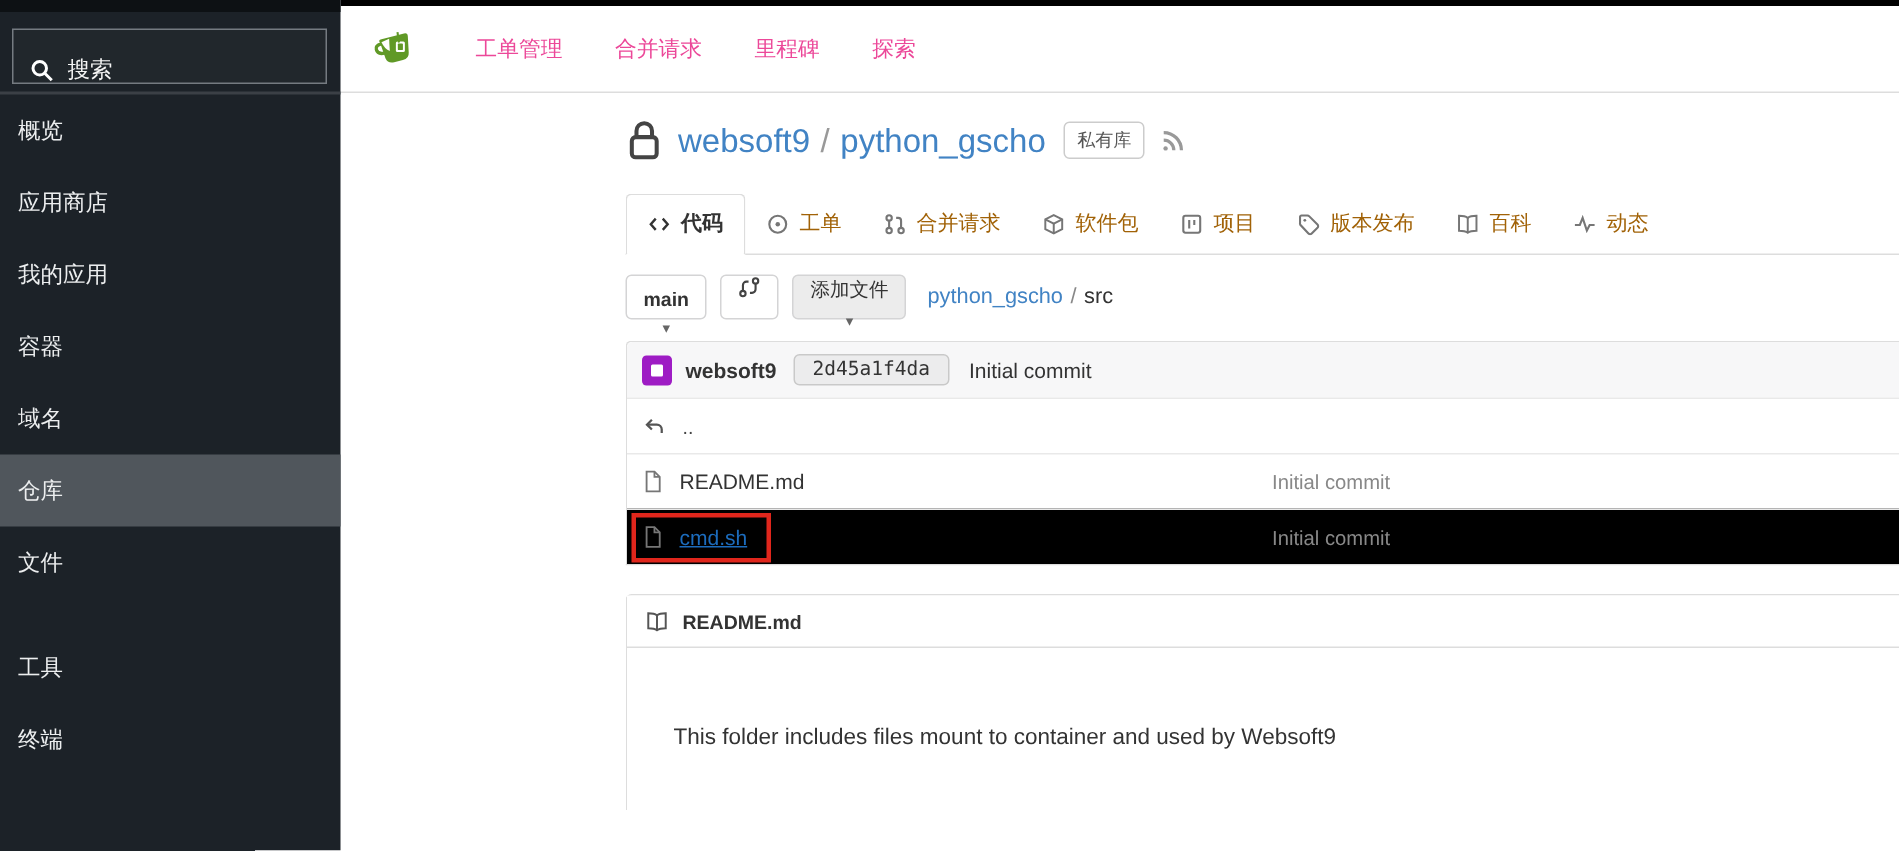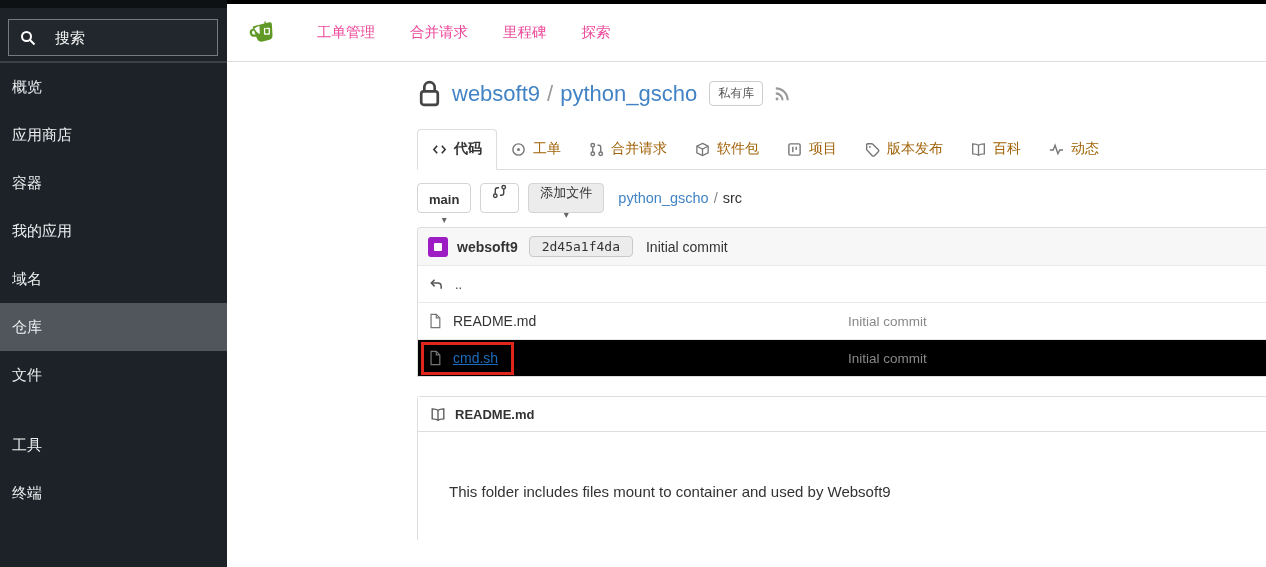--- a/index.html
+++ b/index.html
@@ -4,21 +4,21 @@
 <style>
   * { margin:0; padding:0; box-sizing:border-box; }
   html,body { width:1266px; height:567px; overflow:hidden; background:#fff;
               font-family:"Liberation Sans","DejaVu Sans",sans-serif; }
   .app { display:flex; width:1266px; height:567px; }
 
   
   .sidebar { width:227px; flex:0 0 227px; background:#1c2228; color:#e9ebec; position:relative; z-index:2; }
   .sidebar-top-strip { height:8px; background:#0d1114; }
   .search-wrap { padding:11px 9px 5px 8px; }
-  .search-box { height:37px; border:1px solid #757b81; background:#21272c; display:flex; align-items:center; padding:0 11px; gap:19px; }
+  .search-box { height:37px; border:1px solid #757b81; background:#21272c; display:flex; align-items:flex-end; padding:0 11px; gap:9px; }
   .search-box svg { flex:0 0 auto; }
   .search-box input { flex:1; background:transparent; border:none; outline:none; color:#fff; font-size:15px; font-family:inherit; min-width:0; }
   .search-box input::placeholder { color:#f5f5f5; opacity:1; }
   .side-divider { height:1px; background:#3b4046; }
   .side-item { height:48px; display:flex; align-items:center; padding-left:12px; font-size:15px; color:#eceeef; cursor:pointer; }
   .side-item.system { height:51px; font-size:14px; }
   .side-item.active { background:#50565c; }
   .side-item.tools { margin-top:22px; }
 
   
@@ -96,22 +96,22 @@
               <line x1="10" y1="10" x2="14.5" y2="14.5"></line>
           </svg>
         </span>
         <input type="text" placeholder="搜索" style="">
       </div>
     </div>
     <div class="side-divider"></div>
     <div class="side-divider"></div>
     <div class="side-item">概览</div>
     <div class="side-item">应用商店</div>
+    <div class="side-item">我的应用</div>
     <div class="side-item">容器</div>
-    <div class="side-item">我的应用</div>
     <div class="side-item">域名</div>
     <div class="side-item active">仓库</div>
     <div class="side-item">文件</div>
     <div class="side-item tools">工具</div>
     <div class="side-item">终端</div>
   </div>
 
   <div class="main">
     <div class="main-topbar"></div>
 

